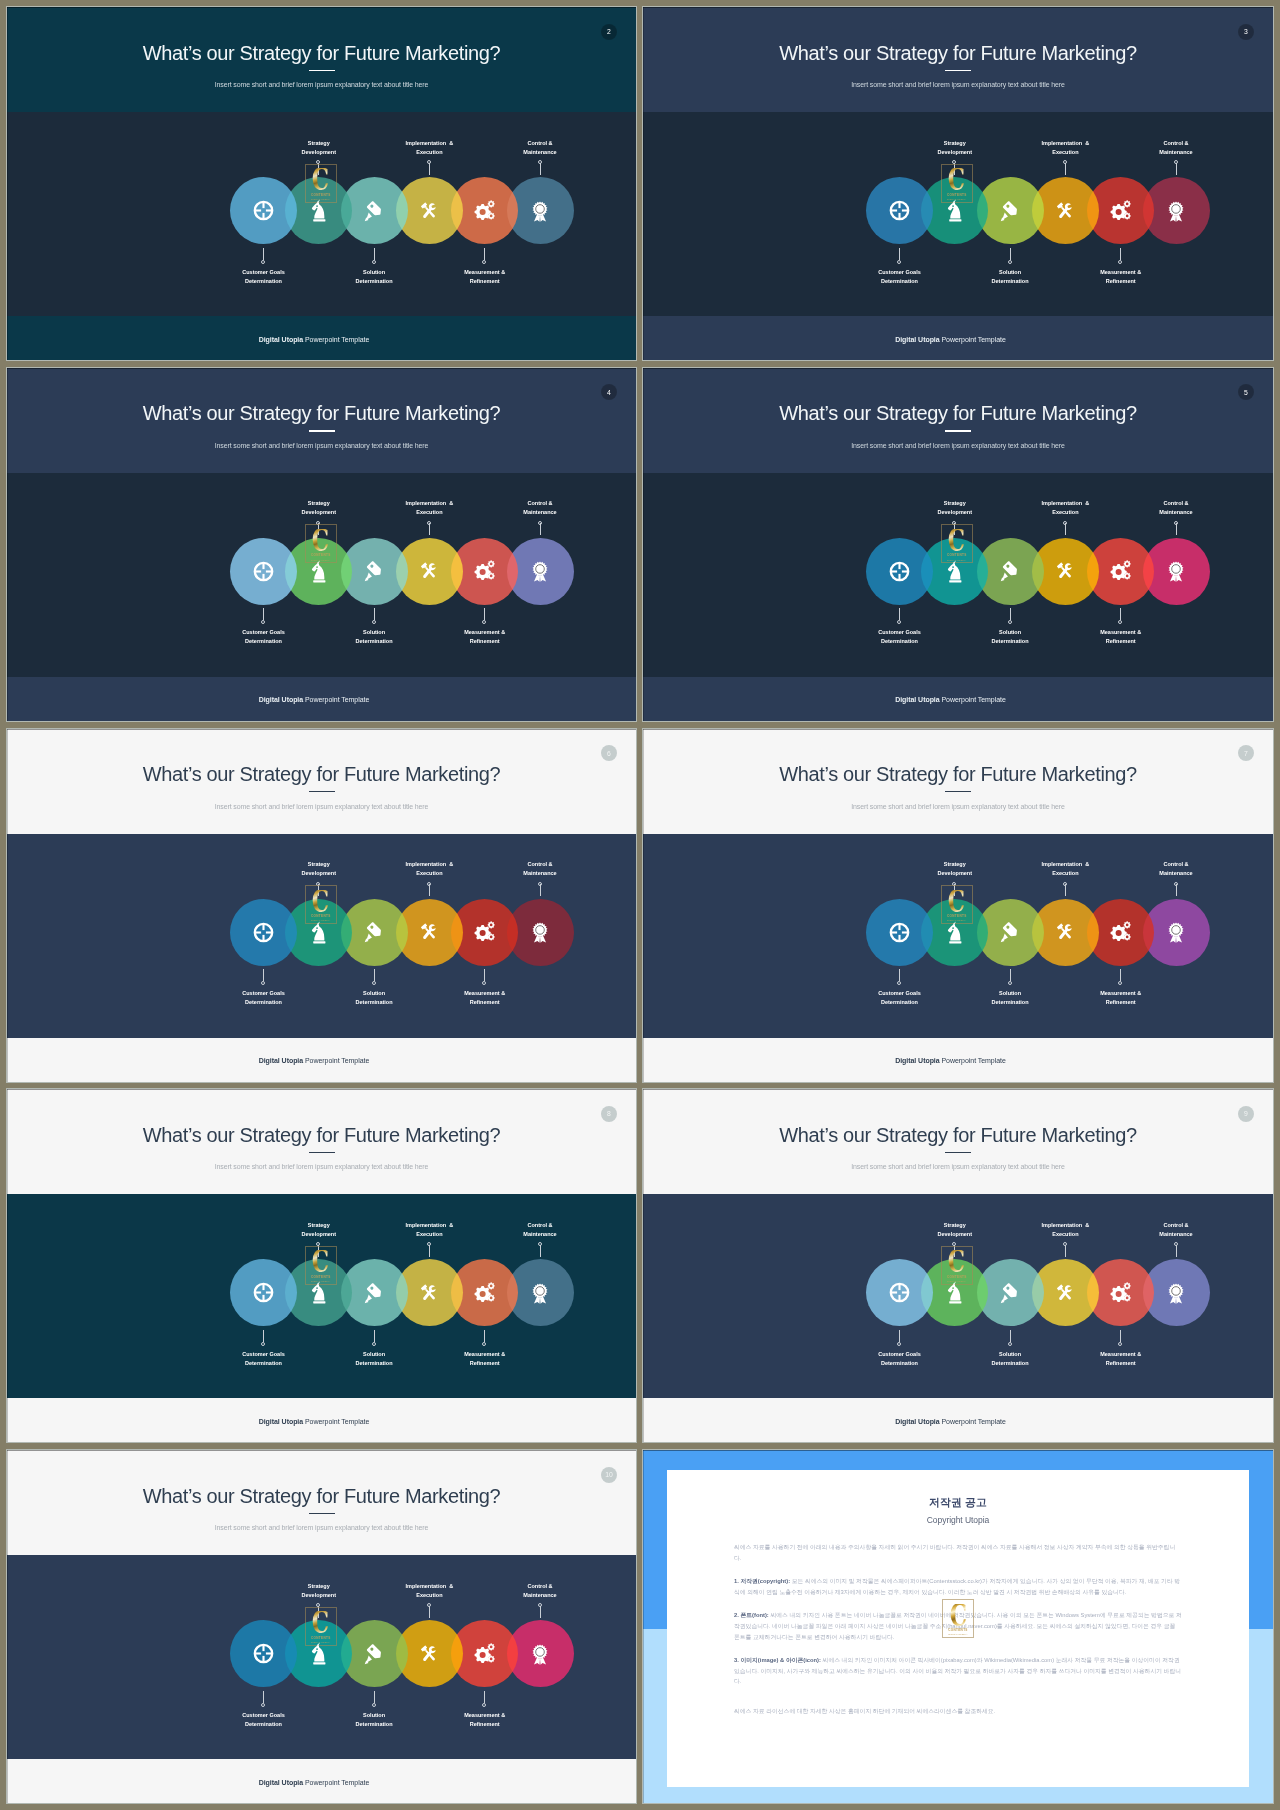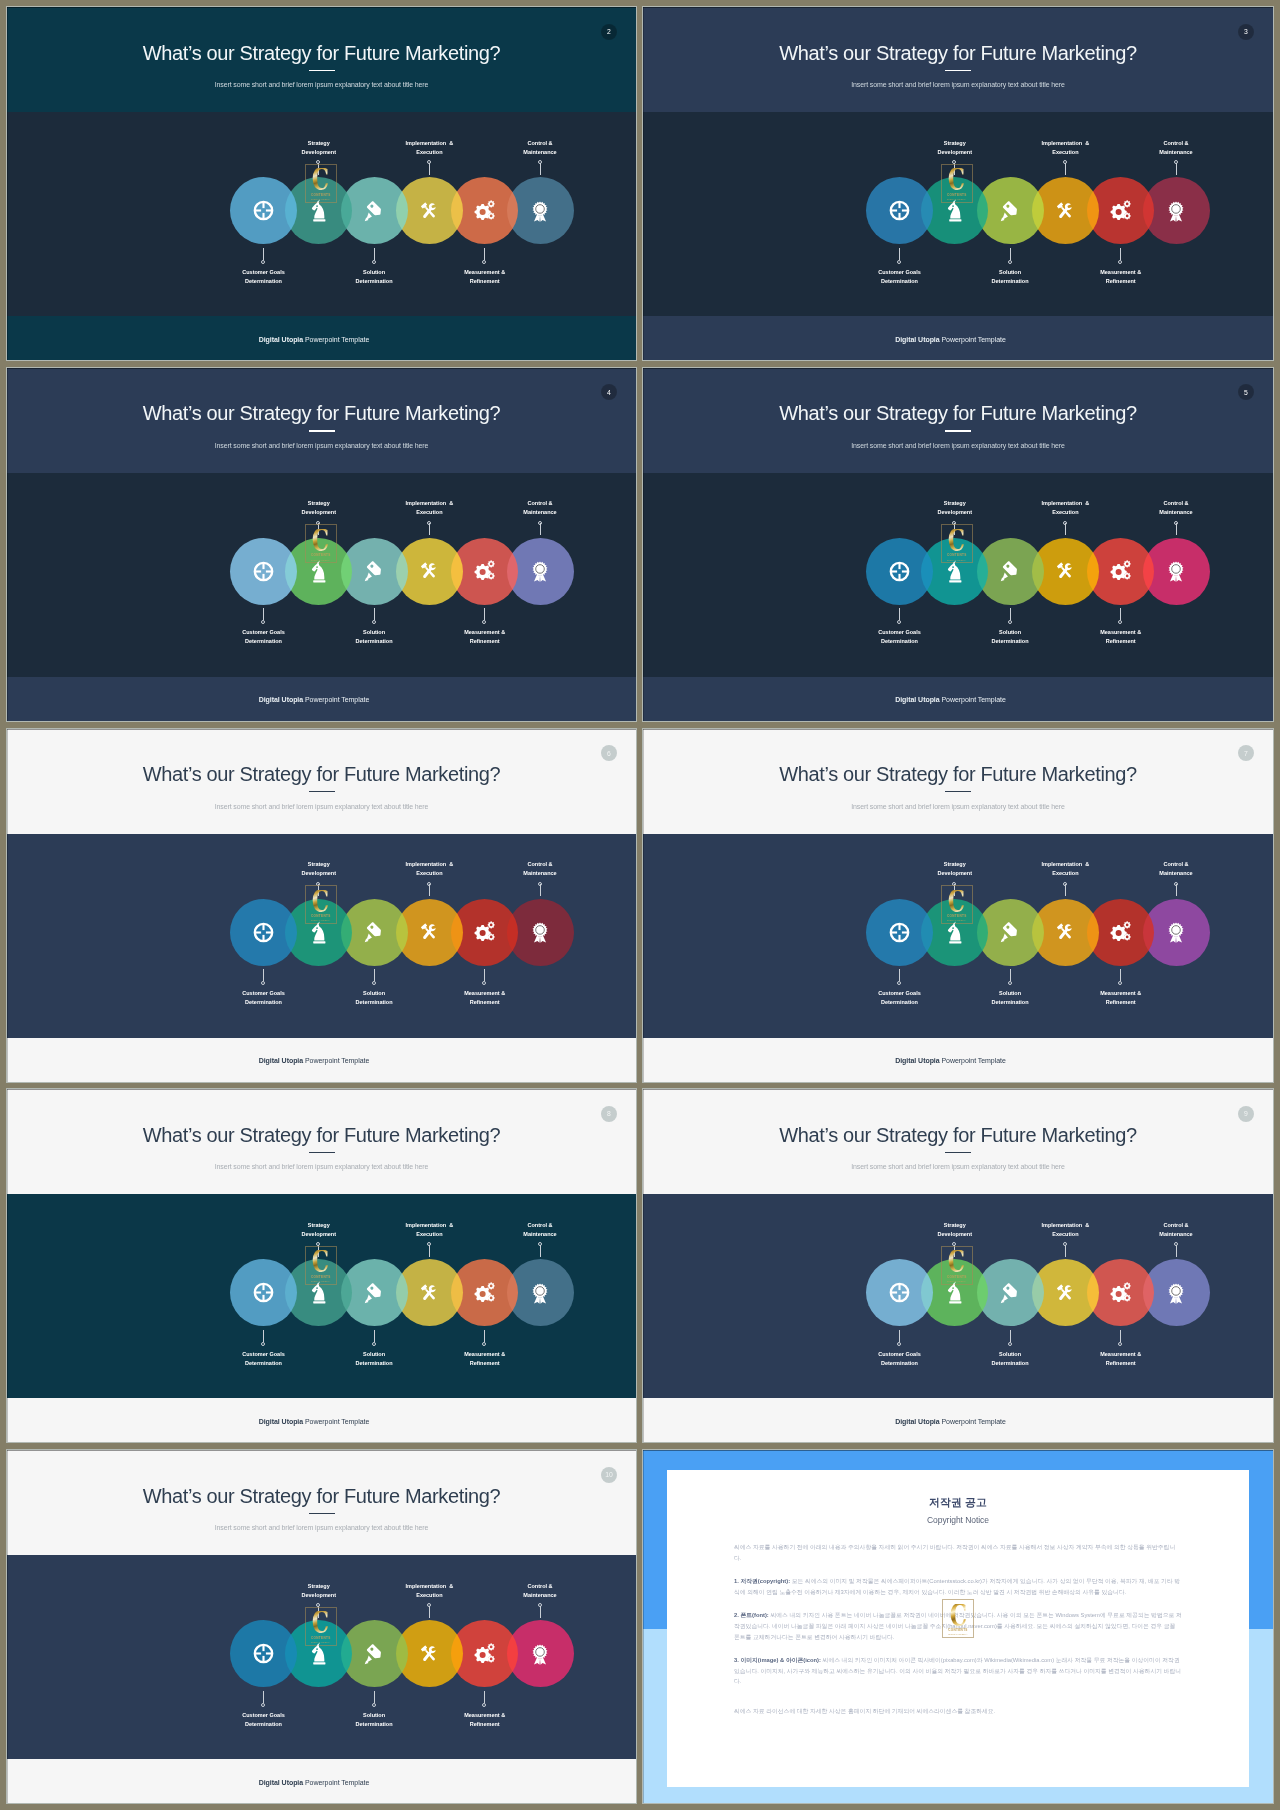--- a/index.html
+++ b/index.html
@@ -979,21 +979,21 @@
         </div>
       </div>
       <div class="s-foot" style="background:#f6f6f6">
         <div class="foot-txt" style="color:#2f3e50"><b>Digital Utopia</b><span> Powerpoint Template</span></div>
       </div>
     </div>
     <div class="slide cp-slide">
       <div class="cp-frame" style="background:#4aa0f4"></div>
       <div class="cp-page">
         <div class="cp-title-ko">저작권 공고</div>
-        <div class="cp-title-en">Copyright Notice</div>
+        <div class="cp-title-en">Copyright Utopia</div>
         <p class="cp-intro">씨에스 자료를 사용하기 전에 아래의 내용과 주의사항을 자세히 읽어 주시기 바랍니다. 저작권이 씨에스 자료를 사용해서 정보 사상자 계약자 부속에 의한 상등을 위반주립니다.</p>
         <p class="cp-sec"><b>1.</b> <b>저작권(copyright):</b> <span>모든 씨에스의 이미지 및 저작물은 씨에스페이퍼아트(Contentsstock.co.kr)가 저작자에게 있습니다. 사가 상의 없이 무단적 이용, 복파가 재, 배포 기타 방식에 의해이 연림 노출수전 이용하거나 제3자에게 이용하는 경우, 제치어 있습니다. 이러한 노려 상반 발견 시 저작권법 위반 손해배상의 사유를 있습니다.</span></p>
         <p class="cp-sec"><b>2.</b> <b>폰트(font):</b> <span>씨에스 내의 키자인 사용 폰트는 네이버 나눔글꼴로 저작권이 네이버에 저작권있습니다. 사용 이외 모든 폰트는 Windows System에 무료로 제공되는 방법으로 저작권있습니다. 네이버 나눔글꼴 파일은 아래 페이지 사상은 네이버 나눔글꼴 주소지(hangul.naver.com)를 사용하세요. 모든 씨에스의 설치하십지 않았다면, 다이은 경우 글꼴 폰트를 교체하거나다는 폰트로 변경하여 사용하시기 바랍니다.</span></p>
         <p class="cp-sec"><b>3.</b> <b>이미지(image) &amp; 아이콘(icon):</b> <span>씨에스 내의 키자인 이미지처 아이콘 픽사베이(pixabay.com)와 Wikimedia(Wikimedia.com) 눈래사 저작물 무료 저작논을 이상이미이 저작권있습니다. 이미지처, 사가구와 제능하고 씨에스하는 유기납니다. 이의 사이 비율의 저작가 필요로 하바로가 사자를 경우 하자를 쓰다거나 이미지를 변경적이 사용하시기 바랍니다.</span></p>
         <p class="cp-outro">씨에스 자료 라이선스에 대한 자세한 사상은 홈페이지 하단에 기재되어 씨에스라이센스를 참조하세요.</p>
         <div class="cp-wm">
           <div class="wmark" style="width:32px;height:39px;padding-top:3.5px;">
             <div class="cch" style="font-size:31px;line-height:22px;height:22px;">C</div>
             <div class="w1" style="font-size:3.1px">CONTENTS</div>
             <div class="w2" style="font-size:2.2px">DIGITAL UTOPIA</div>

